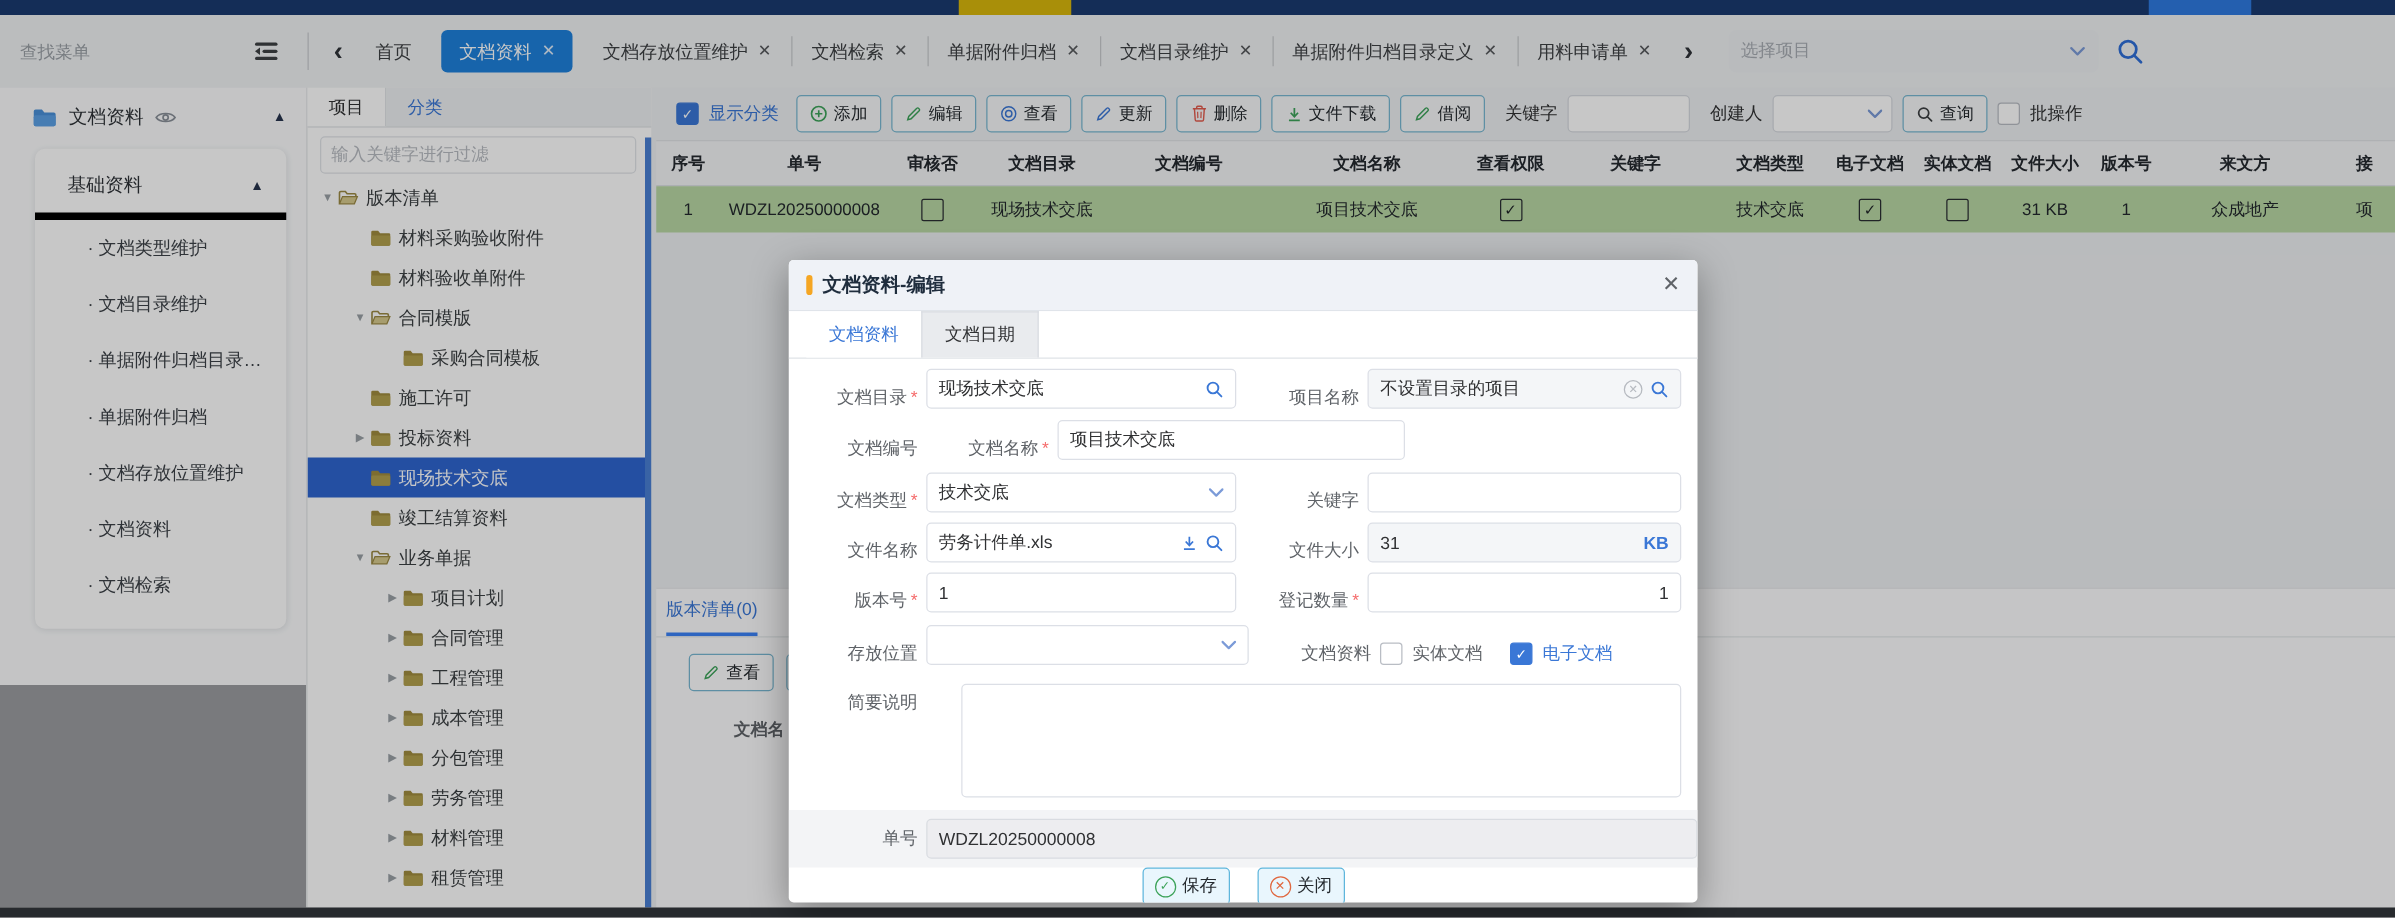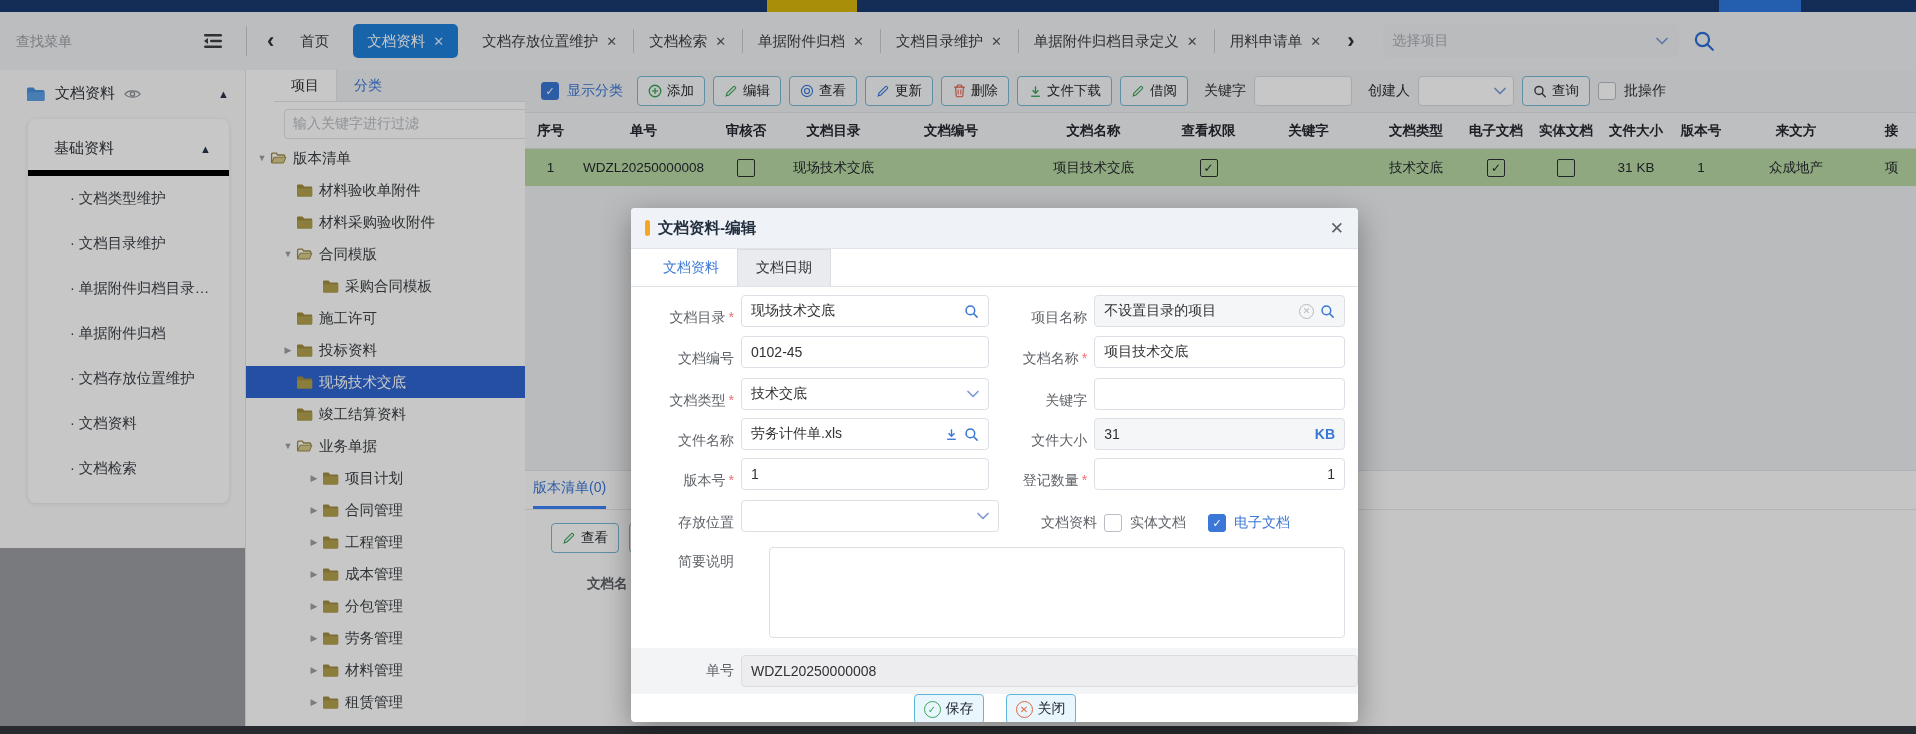--- a/index.html
+++ b/index.html
@@ -38,21 +38,21 @@
   .sroot{display:flex;align-items:center;gap:9px;padding:14px 16px 10px 26px;font-size:15px;color:#2f3338;}
   .sroot .foldblue{width:20px;}
   .sroot .caret{margin-left:auto;font-size:11px;color:#27344d;}
   .scard{margin:6px 16px 0 28px;background:#fff;border-radius:8px;box-shadow:0 1px 5px rgba(31,45,61,.12);padding:14px 0 12px 0;}
   .sgroup{display:flex;align-items:center;padding:6px 18px 12px 26px;font-size:15px;color:#2f3338;border-bottom:6px solid #000000;}
   .sgroup .caret{margin-left:auto;font-size:11px;color:#27344d;}
   .sitem{padding:13px 10px 13px 42px;font-size:14.5px;color:#3d4248;cursor:pointer;white-space:nowrap;}
   .sitem::before{content:"· ";color:#3d4248;}
 
   
-  .treepanel{position:absolute;left:245px;top:70px;width:275px;bottom:8px;background:#fff;border-left:1px solid #e2e5e8;z-index:1;padding-left:28px;}
+  .treepanel{position:absolute;left:245px;top:70px;width:275px;bottom:8px;background:#fff;border-left:1px solid #e2e5e8;z-index:1;}
   .tp-scroll{position:absolute;right:0;top:40px;bottom:0;width:5px;background:#4a7fd4;}
   .tp-tabs{display:flex;height:31px;background:#eef0f2;border-bottom:1px solid #e2e5e8;font-size:14px;}
   .tp-tab{width:62px;display:flex;align-items:center;justify-content:center;cursor:pointer;color:#303133;}
   .tp-tab.first{background:#fff;border-right:1px solid #e2e5e8;}
   .tp-tab.accent{color:#3a77d6;}
   .tp-filter{margin:7px 12px 4px 10px;height:28px;border:1px solid #e1e4e8;border-radius:4px;display:flex;align-items:center;padding:0 8px;color:#b8bcc2;background:#fff;}
   .tree{position:absolute;top:72px;left:0;right:5px;bottom:0;overflow:hidden;}
   .tnode{display:flex;align-items:center;height:32px;cursor:pointer;font-size:14.5px;color:#3c4043;white-space:nowrap;}
   .tnode.sel{background:#2f66d0;color:#fff;}
   .tarrow{width:16px;font-size:9px;color:#9aa0a6;text-align:center;flex:none;}
@@ -257,31 +257,31 @@
           <span>版本清单</span>
         </div>
         <div class="tnode" style="padding-left: 34px;">
           <span class="tarrow"></span>
           <span class="tfolder ic">
             <svg viewBox="0 0 17 14" width="17" height="14">
               <path d="M1 2.6 a1.1 1.1 0 0 1 1.1-1.1 h4.4 l1.6 2 h7 a1.1 1.1 0 0 1 1.1 1.1 v7.8 a1.1 1.1 0 0 1-1.1 1.1 H2.1 A1.1 1.1 0 0 1 1 12.4 z" fill="#a08c3e"></path>
               <rect x="1" y="5.3" width="15.2" height="8.2" rx="1.1" fill="#b3a04e"></rect>
             </svg>
           </span>
-          <span>材料验收单附件</span>
+          <span>材料采购验收附件</span>
         </div>
         <div class="tnode" style="padding-left: 34px;">
           <span class="tarrow"></span>
           <span class="tfolder ic">
             <svg viewBox="0 0 17 14" width="17" height="14">
               <path d="M1 2.6 a1.1 1.1 0 0 1 1.1-1.1 h4.4 l1.6 2 h7 a1.1 1.1 0 0 1 1.1 1.1 v7.8 a1.1 1.1 0 0 1-1.1 1.1 H2.1 A1.1 1.1 0 0 1 1 12.4 z" fill="#a08c3e"></path>
               <rect x="1" y="5.3" width="15.2" height="8.2" rx="1.1" fill="#b3a04e"></rect>
             </svg>
           </span>
-          <span>材料采购验收附件</span>
+          <span>材料验收单附件</span>
         </div>
         <div class="tnode" style="padding-left: 34px;">
           <span class="tarrow">▼</span>
           <span class="tfolder ic">
             <svg viewBox="0 0 17 14" width="17" height="14">
               <path d="M1.6 12 V3.2 a1 1 0 0 1 1-1 h3.7 l1.4 1.8 h6 a1 1 0 0 1 1 1 V6.2" fill="none" stroke="#9c8a44" stroke-width="1.3"></path>
               <path d="M1.6 12 L4 6.2 h11.9 l-2.4 5.8 z" fill="#d6c98e" stroke="#9c8a44" stroke-width="1"></path>
             </svg>
           </span>
           <span>合同模版</span>
@@ -621,23 +621,20 @@
             <svg viewBox="0 0 16 16" width="15" height="15">
               <circle cx="6.8" cy="6.8" r="4.6" fill="none" stroke="currentColor" stroke-width="1.6"></circle>
               <line x1="10.4" y1="10.4" x2="14" y2="14" stroke="currentColor" stroke-width="1.6" stroke-linecap="round"></line>
             </svg>
           </span>
       </span>
     </div>
 
     <div class="frow" style="top:128px">
       <span class="flabel w1"><span>文档编号</span></span>
-      <span class="fbox i1">
-          <span class="fval">0102-45</span>
-        </span>
       <span class="flabel" style="width:98px"><span>文档名称</span><span class="req">*</span></span>
       <span class="fbox i2">
           <span class="fval">项目技术交底</span>
         </span>
     </div>
 
     <div class="frow" style="top:170px">
       <span class="flabel w1"><span>文档类型</span><span class="req">*</span></span>
       <span class="fbox i1">
         <span class="fval">技术交底</span>

